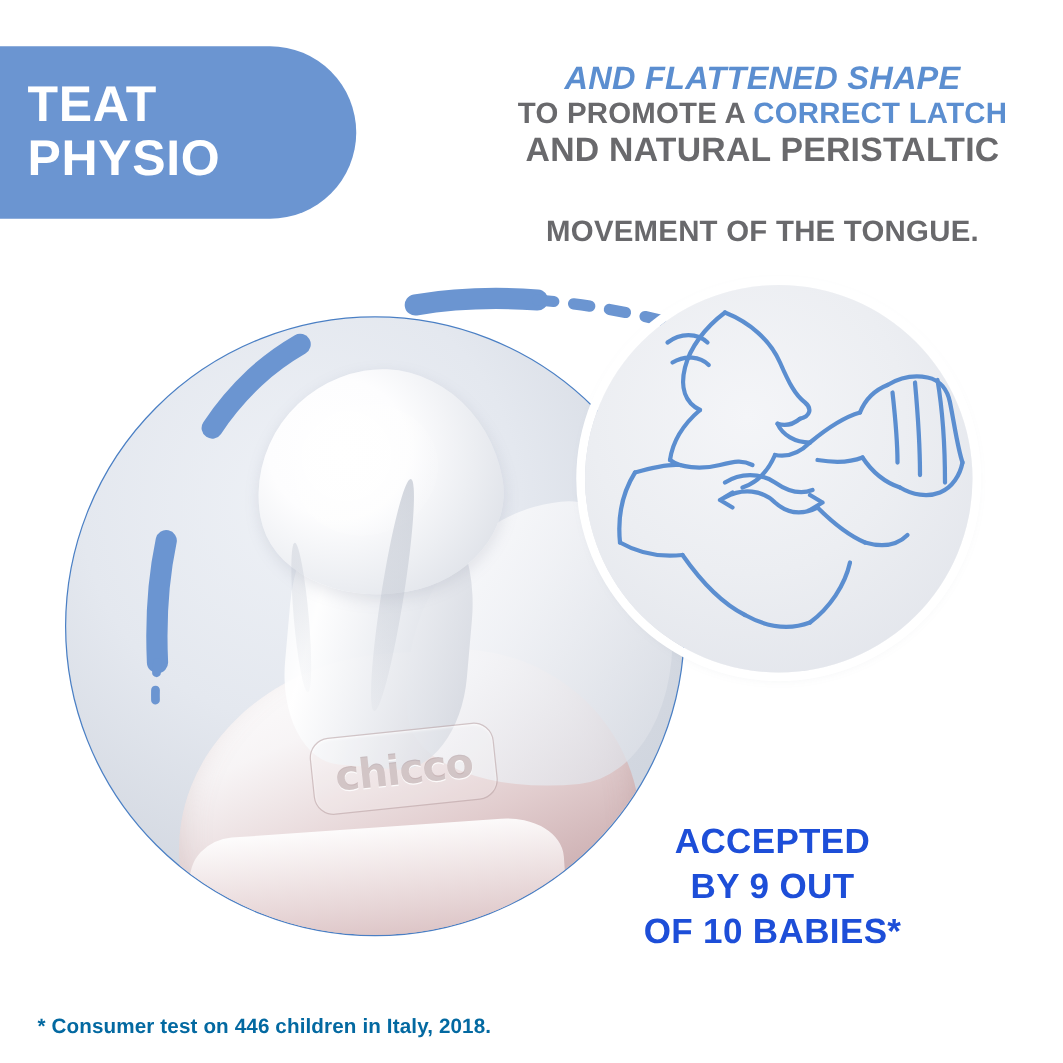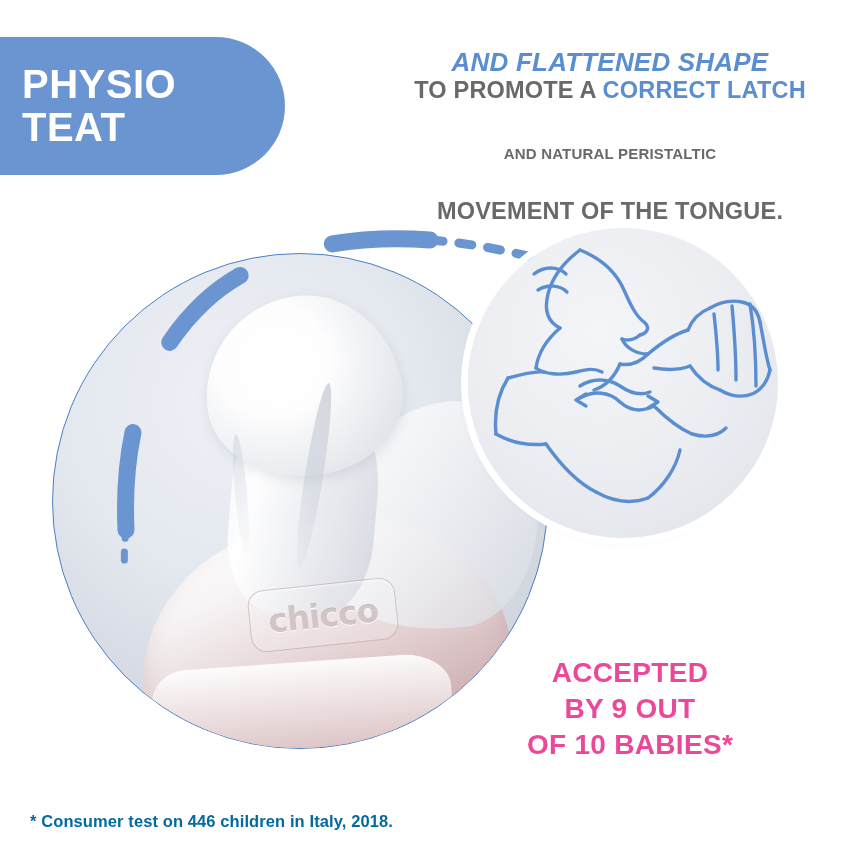--- a/index.html
+++ b/index.html
@@ -51,21 +51,21 @@
     font-weight: bold;
     line-height: 1.17;
     letter-spacing: 0.2px;
   }
   .headline .hl-row { display: block; }
   .hl-blue  { color: #5b8ed0; }
   .hl-gray  { color: #69696c; }
   .hl-1 { font-size: 23.5px; }
   .hl-2 { font-size: 26px; font-style: italic; }
   .hl-3 { font-size: 23.5px; }
-  .hl-4 { font-size: 15px; margin-top: 40px; }
+  .hl-4 { font-size: 27px; }
   .hl-5 { font-size: 23.5px; margin-top: 36px; }
 
   
   .product-circle {
     position: absolute;
     left: 52px;
     top: 253px;
     width: 494px;
     height: 494px;
     border-radius: 50%;
@@ -228,25 +228,25 @@
     background:
       radial-gradient(circle at 42% 34%, #f4f5f8 0%, #eceef2 46%, #dfe2e9 100%);
     box-shadow: 0 0 0 7px #ffffff, 0 2px 10px rgba(120,130,150,0.22);
     overflow: hidden;
   }
   .inset-svg { position: absolute; left: 0; top: 0; width: 310px; height: 310px; }
 
   
   .accepted {
     position: absolute;
-    left: 480px;
+    left: 468px;
     top: 655px;
     width: 300px;
     text-align: center;
-    color: #ec4899;
+    color: #1d4ed8;
     font-weight: bold;
     font-size: 28px;
     line-height: 1.28;
     letter-spacing: 0.3px;
   }
   .accepted span { display: block; }
 
   
   .footnote {
     position: absolute;
@@ -257,22 +257,22 @@
     font-size: 16.5px;
     letter-spacing: 0.1px;
   }
 </style>
 </head>
 <body>
 
 <div id="page">
 
   <div class="badge">
+    <span class="badge-line">TEAT</span>
     <span class="badge-line">PHYSIO</span>
-    <span class="badge-line">TEAT</span>
   </div>
 
   <div class="headline">
     <span class="hl-row hl-2 hl-blue">AND FLATTENED SHAPE</span>
     <span class="hl-row hl-3"><span class="hl-gray">TO PROMOTE A </span><span class="hl-blue">CORRECT LATCH</span></span>
     <span class="hl-row hl-4 hl-gray">AND NATURAL PERISTALTIC</span>
     <span class="hl-row hl-5 hl-gray">MOVEMENT OF THE TONGUE.</span>
   </div>
 
   <div class="product-circle">

